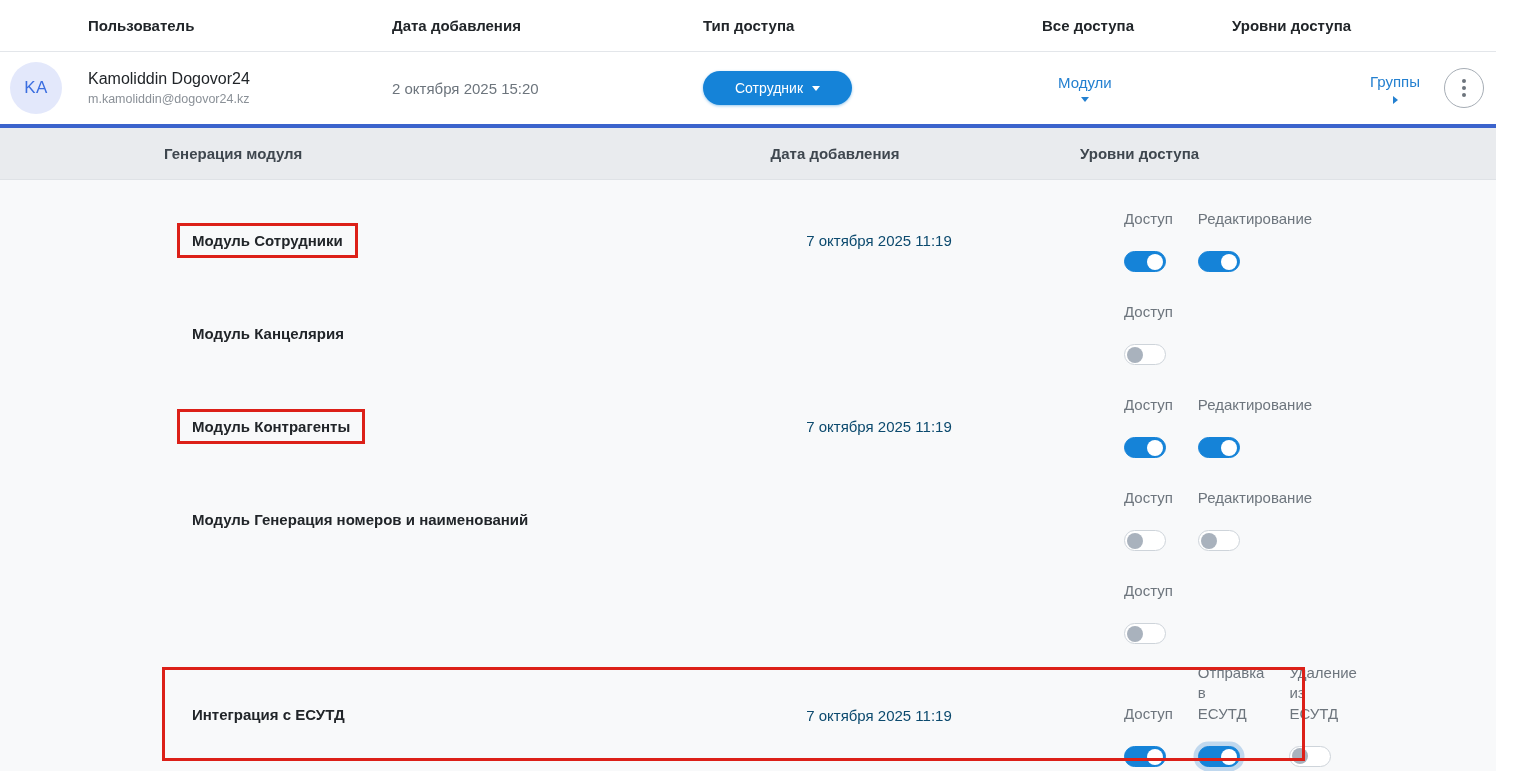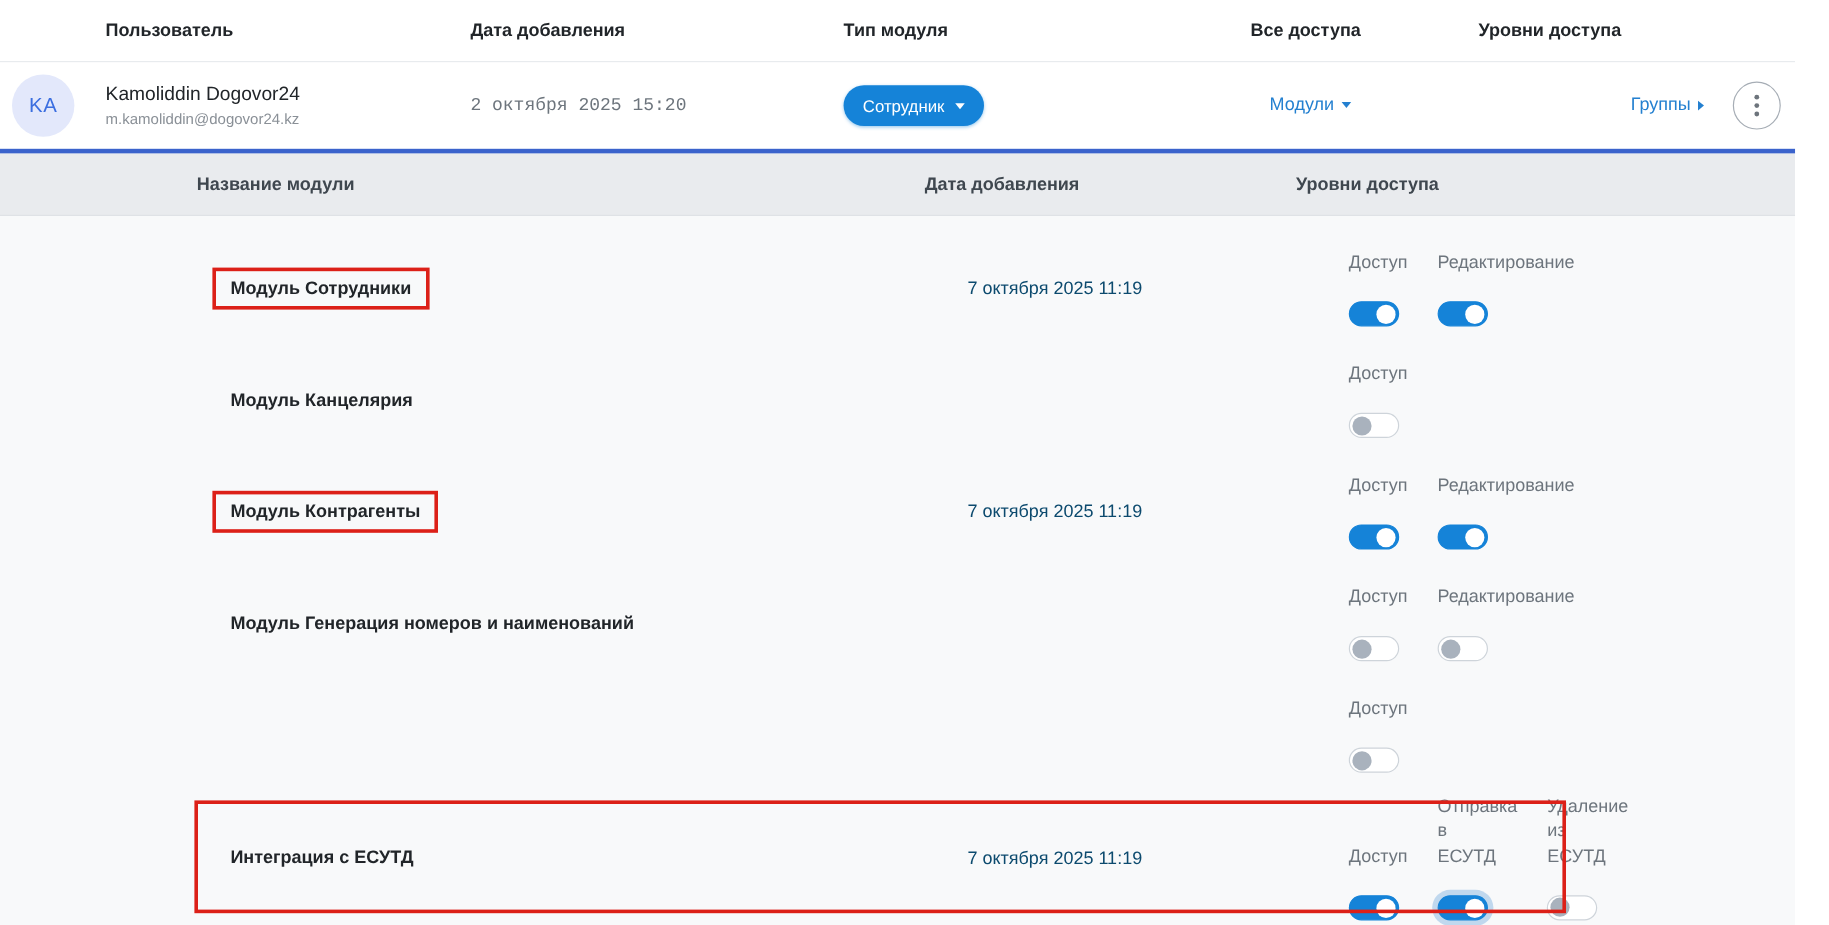--- a/index.html
+++ b/index.html
@@ -10,27 +10,27 @@
   
   .top-grid { display:grid; grid-template-columns:88px 304px 311px 339px 190px 188px 1fr; align-items:center; }
   .top-header { height:52px; border-bottom:1px solid #e3e6ea; }
   .top-header .th { font-size:15px; font-weight:bold; color:#212529; }
   .user-row { height:72px; background:#fff; }
   .avatar { width:52px; height:52px; margin-left:10px; border-radius:50%; background:#e3e8fb;
             display:flex; align-items:center; justify-content:center;
             color:#3b6ee0; font-size:17px; letter-spacing:.5px; }
   .user-name { font-size:16px; color:#212529; margin-bottom:4px; }
   .user-email { font-size:12.5px; color:#8a9097; }
-  .cell-date-top { font-size:15px; color:#6d757d;font-family:Liberation Mono, monospace; }
+  .cell-date-top { font-size:15px; color:#6d757d; }
   .pill { display:inline-flex; align-items:center; gap:9px; background:#1583d8; color:#fff;
-          border:none; border-radius:18px; padding:9px 16px; font-size:14px; cursor:pointer;
+          border:none; border-radius:18px; padding:9px 32px; font-size:14px; cursor:pointer;
           font-family:inherit; box-shadow:0 1px 3px rgba(21,131,216,.45); }
   .caret-down { width:0; height:0; border-left:4.5px solid transparent; border-right:4.5px solid transparent; border-top:5px solid currentColor; display:inline-block; }
   .caret-right { width:0; height:0; border-top:4.5px solid transparent; border-bottom:4.5px solid transparent; border-left:5px solid currentColor; display:inline-block; }
-  .link { display:inline-flex; align-items:center; gap:6px; color:#2480d0; font-size:15px; cursor:pointer; }
+  .link { display:inline-flex; align-items:center; gap:6px; color:#2480d0; font-size:15px; cursor:pointer;flex-direction:column; }
   .col-modules-link { padding-left:16px; }
   .col-groups-link { text-align:right; }
   .kebab { width:40px; height:40px; border:1px solid #a6adb5; border-radius:50%; background:#fff;
            display:flex; flex-direction:column; align-items:center; justify-content:center; gap:3px;
            cursor:pointer; margin-left:auto; margin-right:12px; }
   .kebab .dot { width:4px; height:4px; border-radius:50%; background:#6d747c; }
 
   .blue-divider { height:4px; background:#3b63cc; }
 
   
@@ -63,21 +63,21 @@
 </style>
 </head>
 <body>
 
 <div class="app">
 
   <div class="top-grid top-header">
     <div></div>
     <div class="th">Пользователь</div>
     <div class="th">Дата добавления</div>
-    <div class="th">Тип модуля</div>
+    <div class="th">Тип доступа</div>
     <div class="th">Все доступа</div>
     <div class="th">Уровни доступа</div>
     <div></div>
   </div>
 
   <div class="top-grid user-row">
     <div class="avatar">KA</div>
     <div>
       <div class="user-name">Kamoliddin Dogovor24</div>
       <div class="user-email">m.kamoliddin@dogovor24.kz</div>
@@ -106,21 +106,21 @@
         <span class="dot"></span>
         <span class="dot"></span>
         <span class="dot"></span>
       </div>
     </div>
   </div>
 
   <div class="blue-divider"></div>
 
   <div class="mod-grid mod-header">
-    <div class="th th-name">Название модули</div>
+    <div class="th th-name">Генерация модуля</div>
     <div class="th th-date">Дата добавления</div>
     <div class="th th-levels">Уровни доступа</div>
   </div>
 
   <div class="mod-body" id="mod-body">
       <div class="mod-grid module-row">
     <div class="module-name-cell">
       <span class="name-box highlighted">Модуль Сотрудники</span>
     </div>
     <div class="module-date">7 октября 2025 11:19</div>

